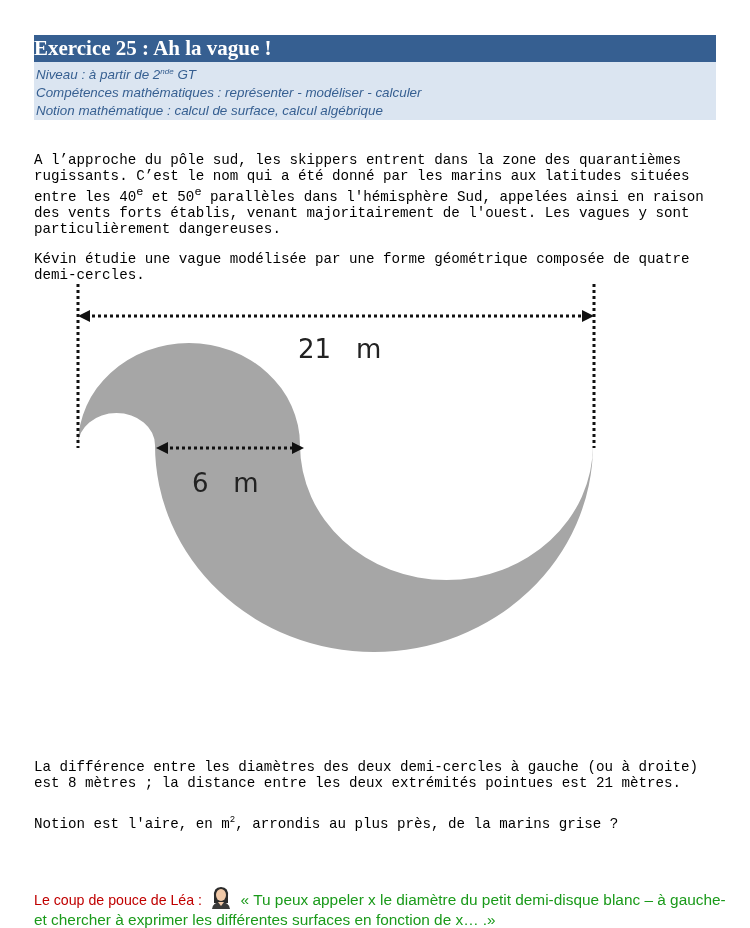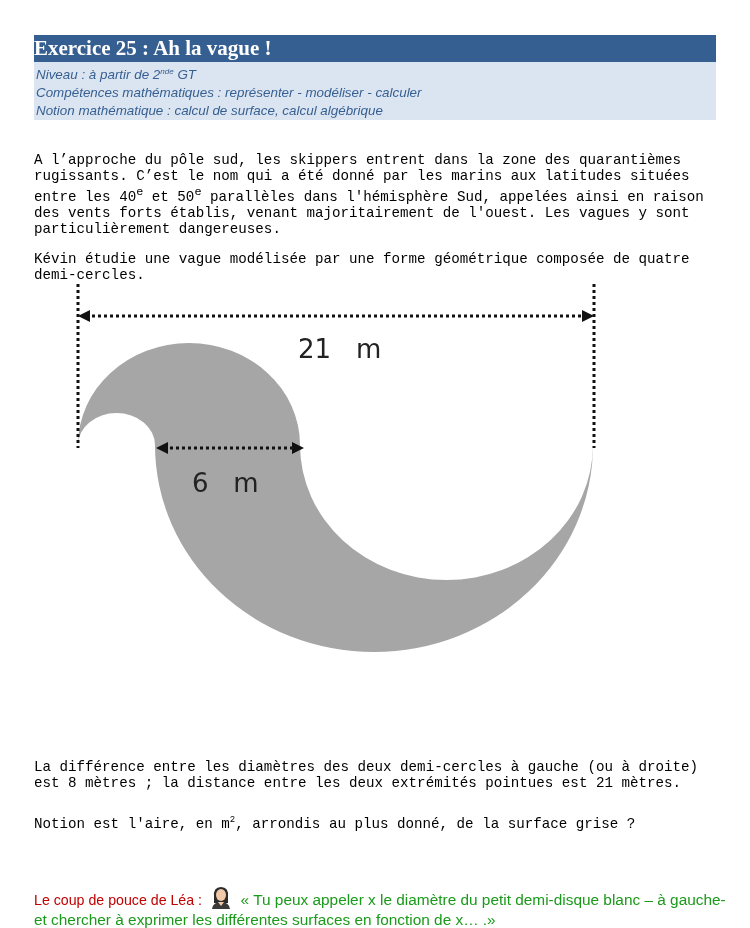--- a/index.html
+++ b/index.html
@@ -59,21 +59,21 @@
   <polygon points="594,316 582,310 582,322" fill="#111"></polygon>
   <text class="fig-label" x="298" y="358" xml:space="preserve">21   m</text>
 
   <line x1="164" y1="448" x2="296" y2="448" stroke="#111" stroke-width="3" stroke-dasharray="3,3"></line>
   <polygon points="156,448 168,442 168,454" fill="#111"></polygon>
   <polygon points="304,448 292,442 292,454" fill="#111"></polygon>
   <text class="fig-label" x="192" y="492" xml:space="preserve">6   m</text>
 </svg>
 
 <div class="para p3">La différence entre les diamètres des deux demi-cercles à gauche (ou à droite) est 8 mètres ; la distance entre les deux extrémités pointues est 21 mètres.</div>
-<div class="para p4"><span>Notion est l'aire, en m</span><sup>2</sup><span>, arrondis au plus donné, de la surface grise ?</span></div>
+<div class="para p4"><span>Notion est l'aire, en m</span><sup>2</sup><span>, arrondis au plus près, de la marins grise ?</span></div>
 
 <div class="hint">
   <span class="lead">Le coup de pouce de Léa :</span>
   <svg class="avatar" viewBox="0 0 22 24">
     <path d="M4 12 Q3 2 11 2 Q19 2 18 12 L18 18 L4 18 Z" fill="#2b2b2b"></path>
     <ellipse cx="11" cy="10" rx="5" ry="6" fill="#f1c9a8"></ellipse>
     <path d="M2 24 Q3 17 11 17 Q19 17 20 24 Z" fill="#3a3a3a"></path>
     <path d="M8 17 L11 21 L14 17 Z" fill="#f1c9a8"></path>
   </svg>
   <span class="quote">« Tu peux appeler x le diamètre du petit demi-disque blanc – à gauche- et chercher à exprimer les différentes surfaces en fonction de x… .»</span>

